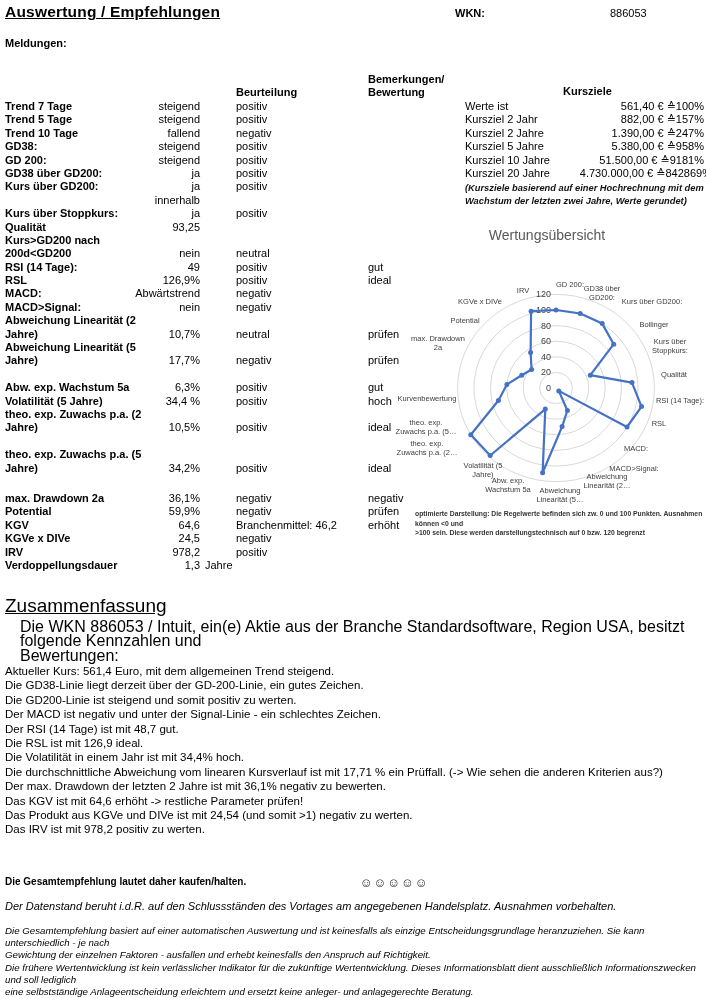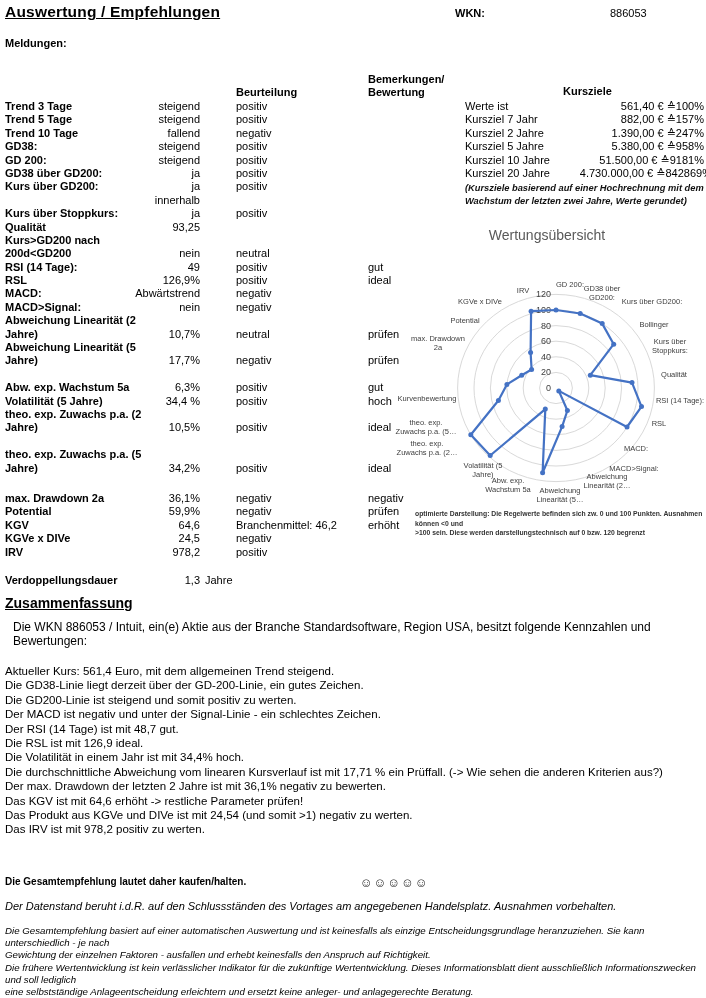--- a/index.html
+++ b/index.html
@@ -32,22 +32,22 @@
   #radar-title{left:388px;top:227px;width:318px;text-align:center;font-size:14px;color:#595959}
   #radar-svg{left:388px;top:224px}
   #radar-note{left:415px;top:509px;width:292px;font-size:6.8px;line-height:9.6px;color:#333;white-space:pre-line;font-weight:bold}
   .ring{fill:none;stroke:#d9d9d9;stroke-width:1}
   .rtick{font-size:9px;fill:#404040;text-anchor:end}
   .rlab{font-size:7.5px;fill:#404040;text-anchor:middle}
   .rline{fill:none;stroke:#4472c4;stroke-width:2.2;stroke-linejoin:round}
   .rdot{fill:#4472c4}
   svg text{font-family:"Liberation Sans",sans-serif}
 
-  #zsf-title{left:5px;top:595px;font-size:14px;font-weight:bold;text-decoration:underline}
-  #zsf-intro{left:13px;top:620px;font-size:12px;line-height:14.4px;white-space:pre-line}
+  #zsf-title{left:5px;top:595px;font-size:19px;font-weight:normal;text-decoration:underline}
+  #zsf-intro{left:20px;top:620px;font-size:16px;line-height:14.4px;white-space:pre-line}
   #zsf-body{left:5px;top:664px;font-size:11.5px;line-height:14.4px;white-space:pre-line}
   #empfehlung{left:5px;top:876px;font-size:10px;font-weight:bold}
   #smileys{left:360px;top:876px;font-size:12.5px;letter-spacing:1px;color:#222}
   #disclaimer-1{left:5px;top:900px;font-size:11px;font-style:italic}
   #disclaimer-2{left:5px;top:925px;font-size:9.7px;font-style:italic;line-height:12.2px;white-space:pre-line}
 </style>
 </head>
 <body>
 
 <div id="page">
@@ -56,21 +56,21 @@
   <div class="abs" id="wkn-value">886053</div>
   <div class="abs" id="meldungen">Meldungen:</div>
 
   <div class="abs" id="col-beurteilung">Beurteilung</div>
   <div class="abs" id="col-bemerkungen">Bemerkungen/
 Bewertung</div>
   <div class="abs" id="kursziele-title">Kursziele</div>
 
   <div class="abs" id="criteria-rows">
       <div class="trow" style="height: 13.4px;">
-        <span class="tl">Trend 3 Tage</span>
+        <span class="tl">Trend 7 Tage</span>
         <span class="tv">steigend</span>
         <span class="tb">positiv</span>
       </div>
       <div class="trow" style="height: 13.4px;">
         <span class="tl">Trend 5 Tage</span>
         <span class="tv">steigend</span>
         <span class="tb">positiv</span>
       </div>
       <div class="trow" style="height: 13.4px;">
         <span class="tl">Trend 10 Tage</span>
@@ -201,34 +201,34 @@
       <div class="trow" style="height: 13.4px;">
         <span class="tl">KGVe x DIVe</span>
         <span class="tv">24,5</span>
         <span class="tb">negativ</span>
       </div>
       <div class="trow" style="height: 13.4px;">
         <span class="tl">IRV</span>
         <span class="tv">978,2</span>
         <span class="tb">positiv</span>
       </div>
-      <div class="trow" style="height: 13.4px; margin-top: 15px;">
+      <div class="trow" style="height: 13.4px;">
         <span class="tl">Verdoppellungsdauer</span>
         <span class="tv">1,3</span>
         <span class="ts">Jahre</span>
       </div>
     </div>
 
   <div class="abs" id="kursziele-rows">
       <div class="krow">
         <span class="kl">Werte ist</span>
         <span class="kv">561,40 € ≙100%</span>
       </div>
       <div class="krow">
-        <span class="kl">Kursziel 7 Jahr</span>
+        <span class="kl">Kursziel 2 Jahr</span>
         <span class="kv">882,00 € ≙157%</span>
       </div>
       <div class="krow">
         <span class="kl">Kursziel 2 Jahre</span>
         <span class="kv">1.390,00 € ≙247%</span>
       </div>
       <div class="krow">
         <span class="kl">Kursziel 5 Jahre</span>
         <span class="kv">5.380,00 € ≙958%</span>
       </div>

